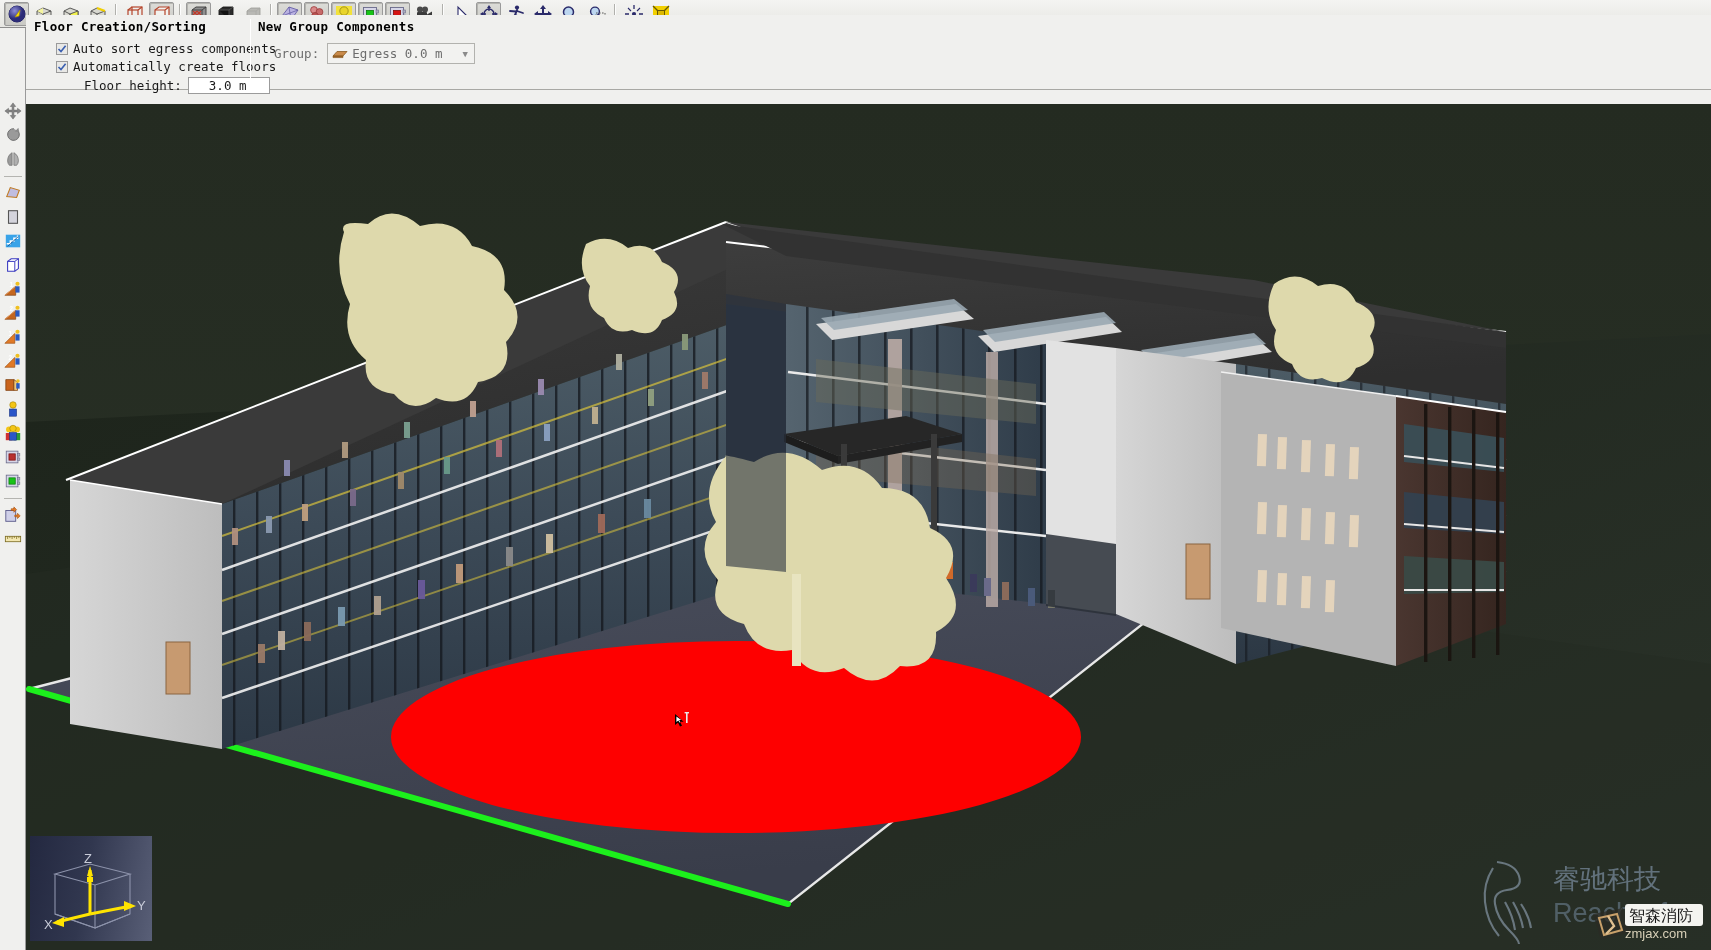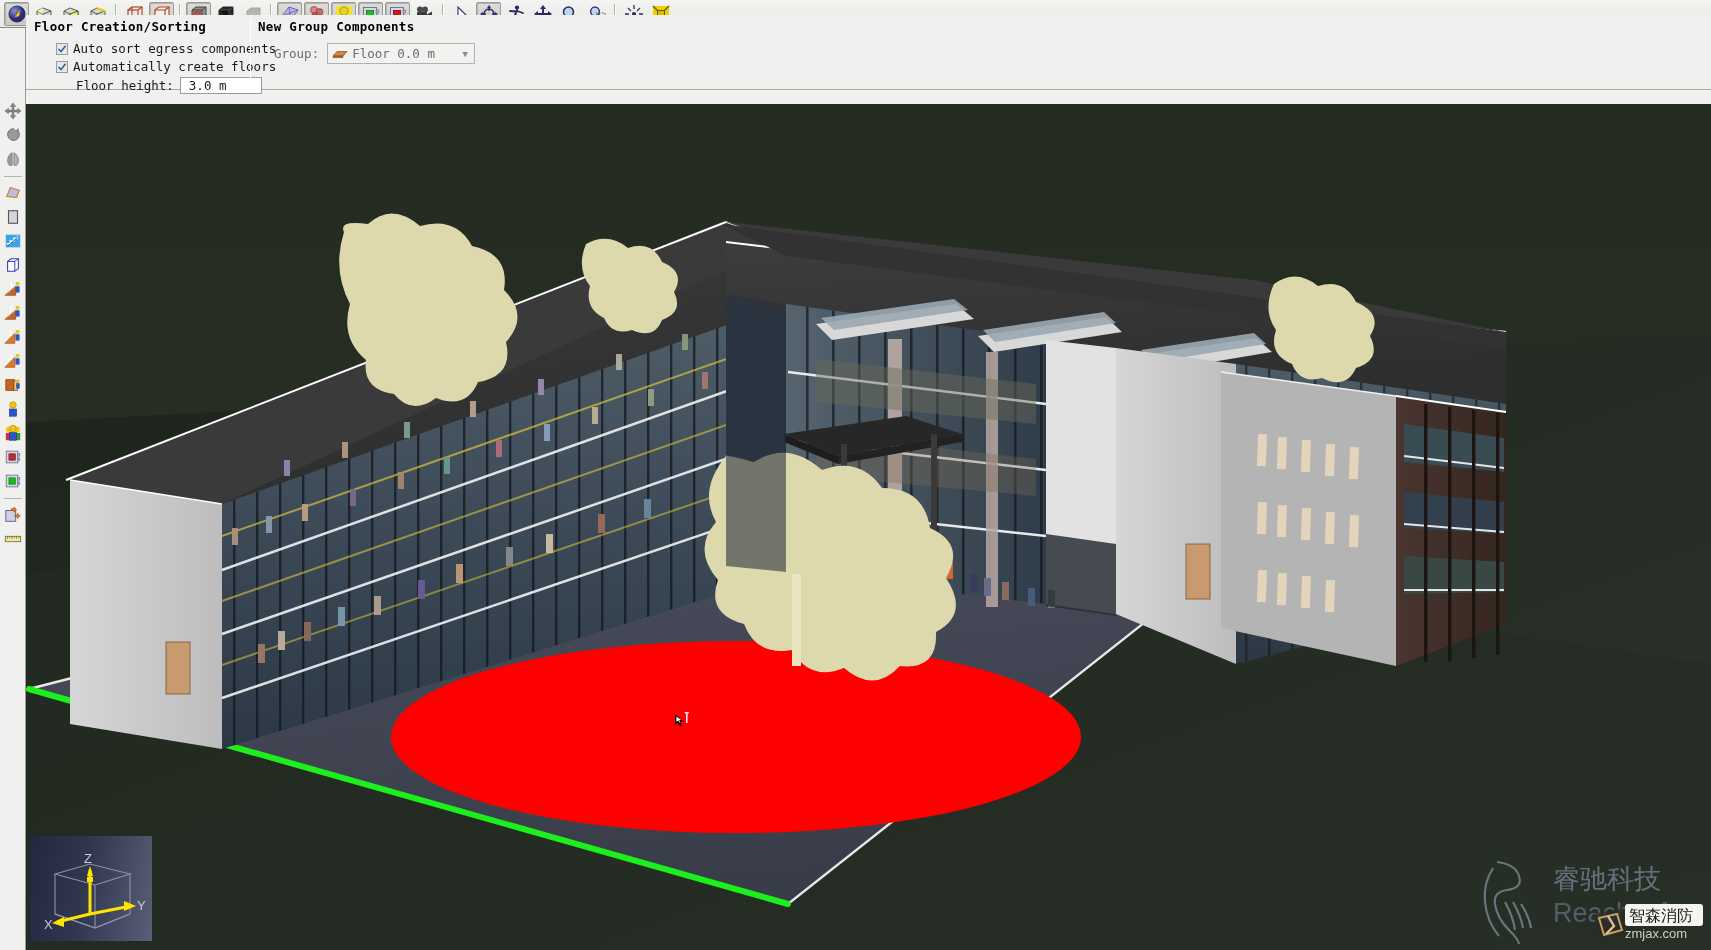--- a/index.html
+++ b/index.html
@@ -63,21 +63,21 @@
   .chkbox {
     width: 12px; height: 12px; border: 1px solid #9a9a9a;
     background: #e8e8e6; display:inline-flex; align-items:center;
     justify-content:center; margin-right:5px; flex:none;
   }
   .chkbox svg { display:block; }
   .chk-label { font-family:"DejaVu Sans Mono", monospace; font-size:12.5px; color:#1a1a1a; }
   .fld-label { font-family:"DejaVu Sans Mono", monospace; font-size:12.5px; color:#1a1a1a; }
   .txtinput {
     font-family:"DejaVu Sans Mono", monospace; font-size:12.5px; color:#1a1a1a;
-    background:#ffffff; border:1px solid #9b9b9b; padding:1px 8px;
+    background:#ffffff; border:1px solid #9b9b9b; padding:1px 20px;
     width: 82px; height:17px; line-height:14px;
   }
   .combo {
     display:flex; align-items:center; width:148px; height:21px;
     background:#f2f2f0; border:1px solid #b2b2ae; padding:0 2px 0 4px;
   }
   .combo-text {
     font-family:"DejaVu Sans Mono", monospace; font-size:12.5px; color:#6d6d6d;
     flex:1; margin-left:4px;
   }
@@ -444,21 +444,21 @@
           <span class="chk-label">Auto sort egress components</span>
         </div>
         <div class="chk-row">
           <span class="chkbox">
             <svg width="10" height="10" viewBox="0 0 10 10">
                 <path d="M1.5 5 L4 7.6 L8.6 1.8" stroke="#3a5fb0" stroke-width="1.6" fill="none"></path>
               </svg>
           </span>
           <span class="chk-label">Automatically create floors</span>
         </div>
-        <div style="display:flex; align-items:center; margin-top:3px; margin-left:20px;">
+        <div style="display:flex; align-items:center; margin-top:3px; margin-left:28px;">
           <span class="fld-label">Floor height:</span>
           <span style="width:6px;"></span>
           <span class="txtinput">3.0 m</span>
         </div>
       </div>
     </div>
 
     <div class="grp-divider" style="left:224px;"></div>
 
     <div style="position:absolute; left:232px; top:4px;">
@@ -466,21 +466,21 @@
       <div style="display:flex; align-items:center; margin-top:9px; margin-left:16px;justify-content:center;">
         <span class="fld-label" style="color:#6d6d6d;">Group:</span>
         <span style="width:8px;"></span>
         <span class="combo">
           <span style="display:inline-flex;">
             <svg width="16" height="10" viewBox="0 0 16 10">
               <path d="M1 7 L5 2.5 L15 2.5 L11 7 Z" fill="#c98a4a" stroke="#8a5a20" stroke-width=".8"></path>
               <path d="M1 7 L1 8.6 L11 8.6 L11 7 Z" fill="#9a6026" stroke="#8a5a20" stroke-width=".6"></path>
             </svg>
           </span>
-          <span class="combo-text">Floor 0.0 m</span>
+          <span class="combo-text">Egress 0.0 m</span>
           <span class="combo-arrow">▼</span>
         </span>
       </div>
     </div>
   </div>
 
   <div id="viewport">
 
     <svg id="scene" viewBox="0 0 1685 846" preserveAspectRatio="none">
       <defs>

